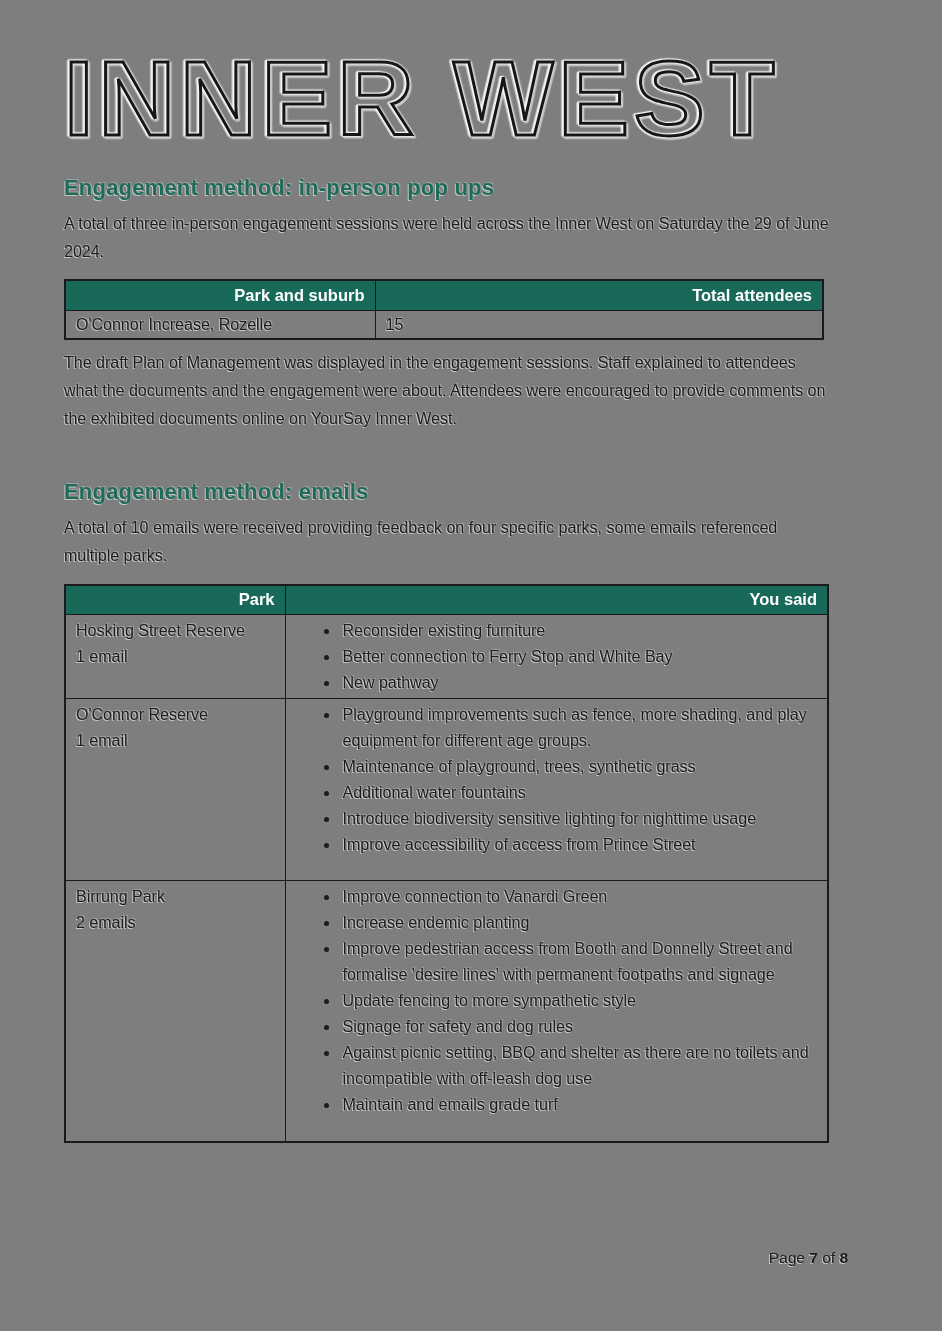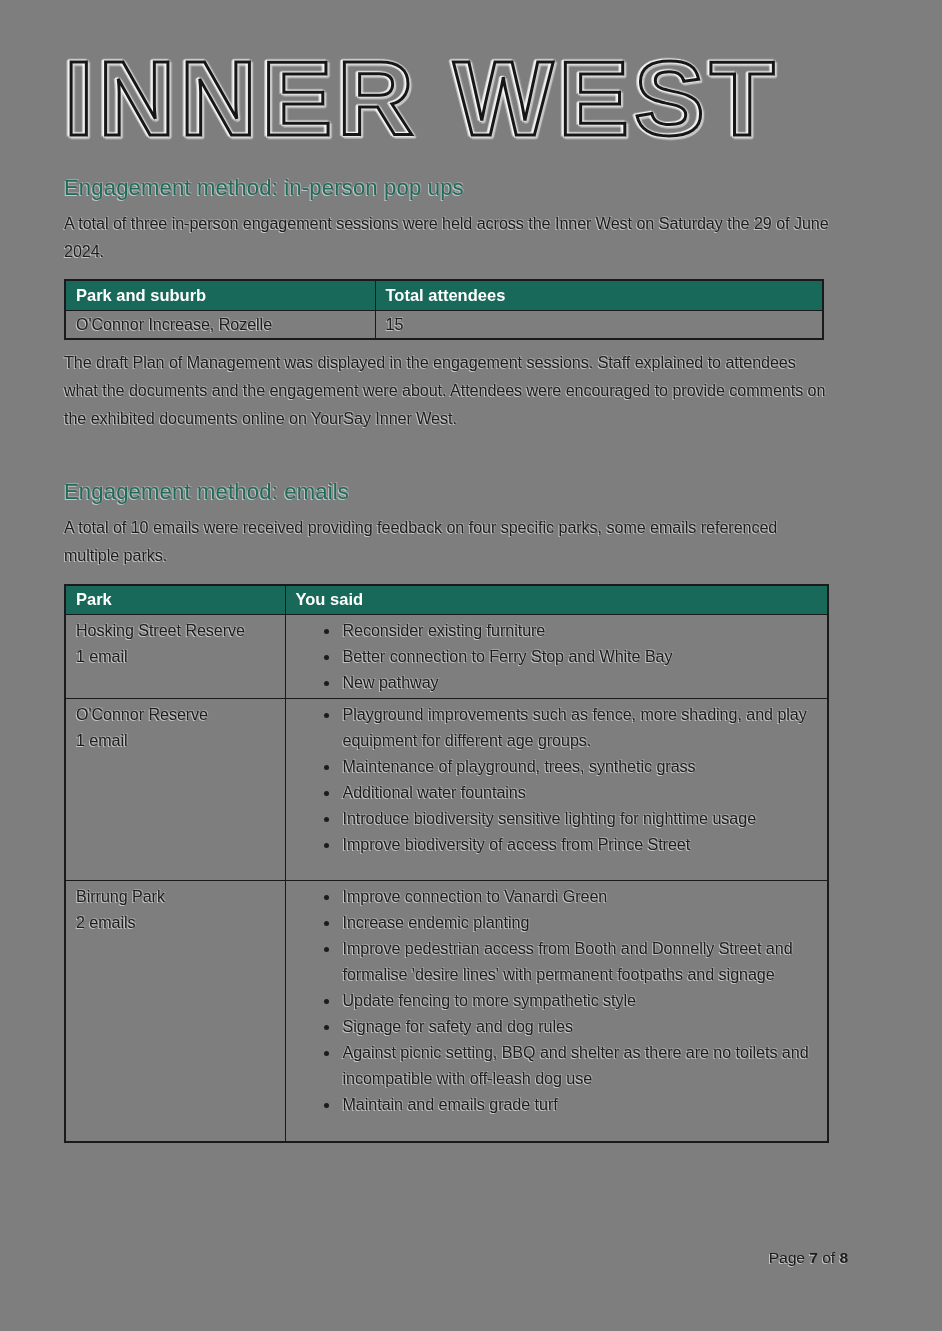--- a/index.html
+++ b/index.html
@@ -31,42 +31,42 @@
     font-size:106px;
     letter-spacing:5px;
     fill:none;
     stroke:#161616;
     stroke-width:3px;
   }
   
   h1.section-heading{
     color:var(--heading);
     font-size:22px;
-    font-weight:normal;
+    font-weight:bold;
     margin:28px 0 0 0;
     letter-spacing:.2px;
   }
   h1.second{margin-top:46px;}
   p.body{
     font-size:16px;
     line-height:28px;
     margin:9px 0 0 0;
     max-width:768px;
   }
   
   table{
     border-collapse:collapse;
     border:2px solid var(--border);
     margin-top:13px;
     table-layout:fixed;
   }
   th{
     background:var(--table-header-bg);
     color:var(--table-header-text);
-    text-align:left;
+    text-align:right;
     font-size:16.5px;
     font-weight:bold;
     height:30px;
     padding:2px 10px;
     border:1px solid var(--border);
     text-shadow:none;
   }
   td{
     border:1px solid var(--border);
     font-size:16px;
@@ -160,21 +160,21 @@
         <td>
           <div class="park-name">O'Connor Reserve</div>
           <div class="park-emails">1 email</div>
         </td>
         <td>
           <ul class="points">
             <li>Playground improvements such as fence, more shading, and play equipment for different age groups.</li>
             <li>Maintenance of playground, trees, synthetic grass</li>
             <li>Additional water fountains</li>
             <li>Introduce biodiversity sensitive lighting for nighttime usage</li>
-            <li>Improve biodiversity of access from Prince Street</li>
+            <li>Improve accessibility of access from Prince Street</li>
           </ul>
         </td>
       </tr>
       <tr class="r3">
         <td>
           <div class="park-name">Birrung Park</div>
           <div class="park-emails">2 emails</div>
         </td>
         <td>
           <ul class="points">

